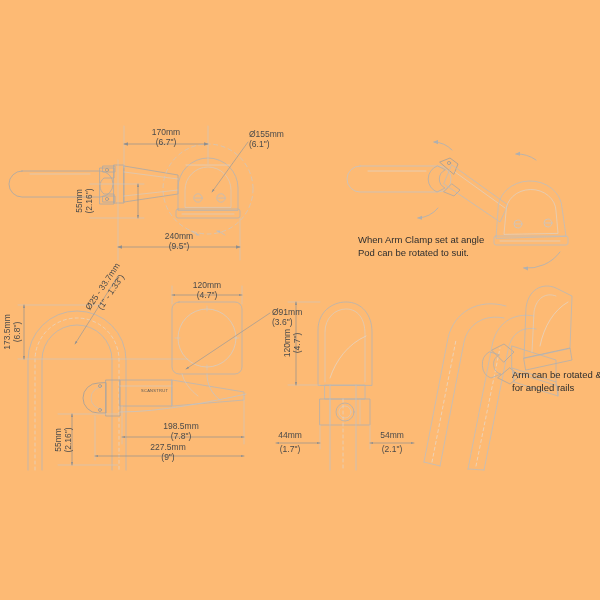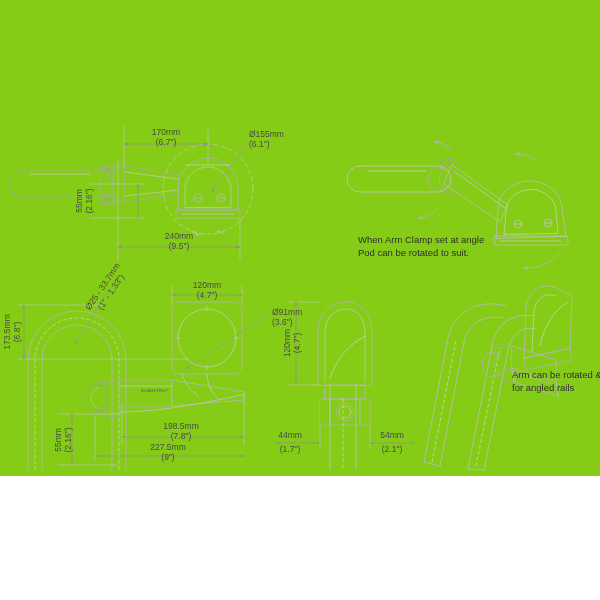--- a/index.html
+++ b/index.html
@@ -1,18 +1,18 @@
 <!DOCTYPE html>
 <html><head>
 <meta charset="utf-8">
 <style>
   html,body{margin:0;padding:0;background:#ffffff;}
   body{width:600px;height:600px;overflow:hidden;
        font-family:"Liberation Sans",sans-serif;color:#3a3a3a;}
-  #stage{position:relative;width:600px;height:476px;background:#84cc16;}
+  #stage{position:relative;width:600px;height:600px;background:#fdba74;}
   svg{display:block;}
   .dimtxt{font-family:"Liberation Sans",sans-serif;font-size:8.5px;fill:#4a4a4a;}
   .notetxt{font-family:"Liberation Sans",sans-serif;font-size:9.5px;fill:#2e2e2e;}
   .brandtxt{font-family:"Liberation Sans",sans-serif;font-size:4px;fill:#555;letter-spacing:.3px;}
 </style>
 </head>
 <body>
 
 <div id="stage">
 <svg width="600" height="600" viewBox="0 0 600 600">

